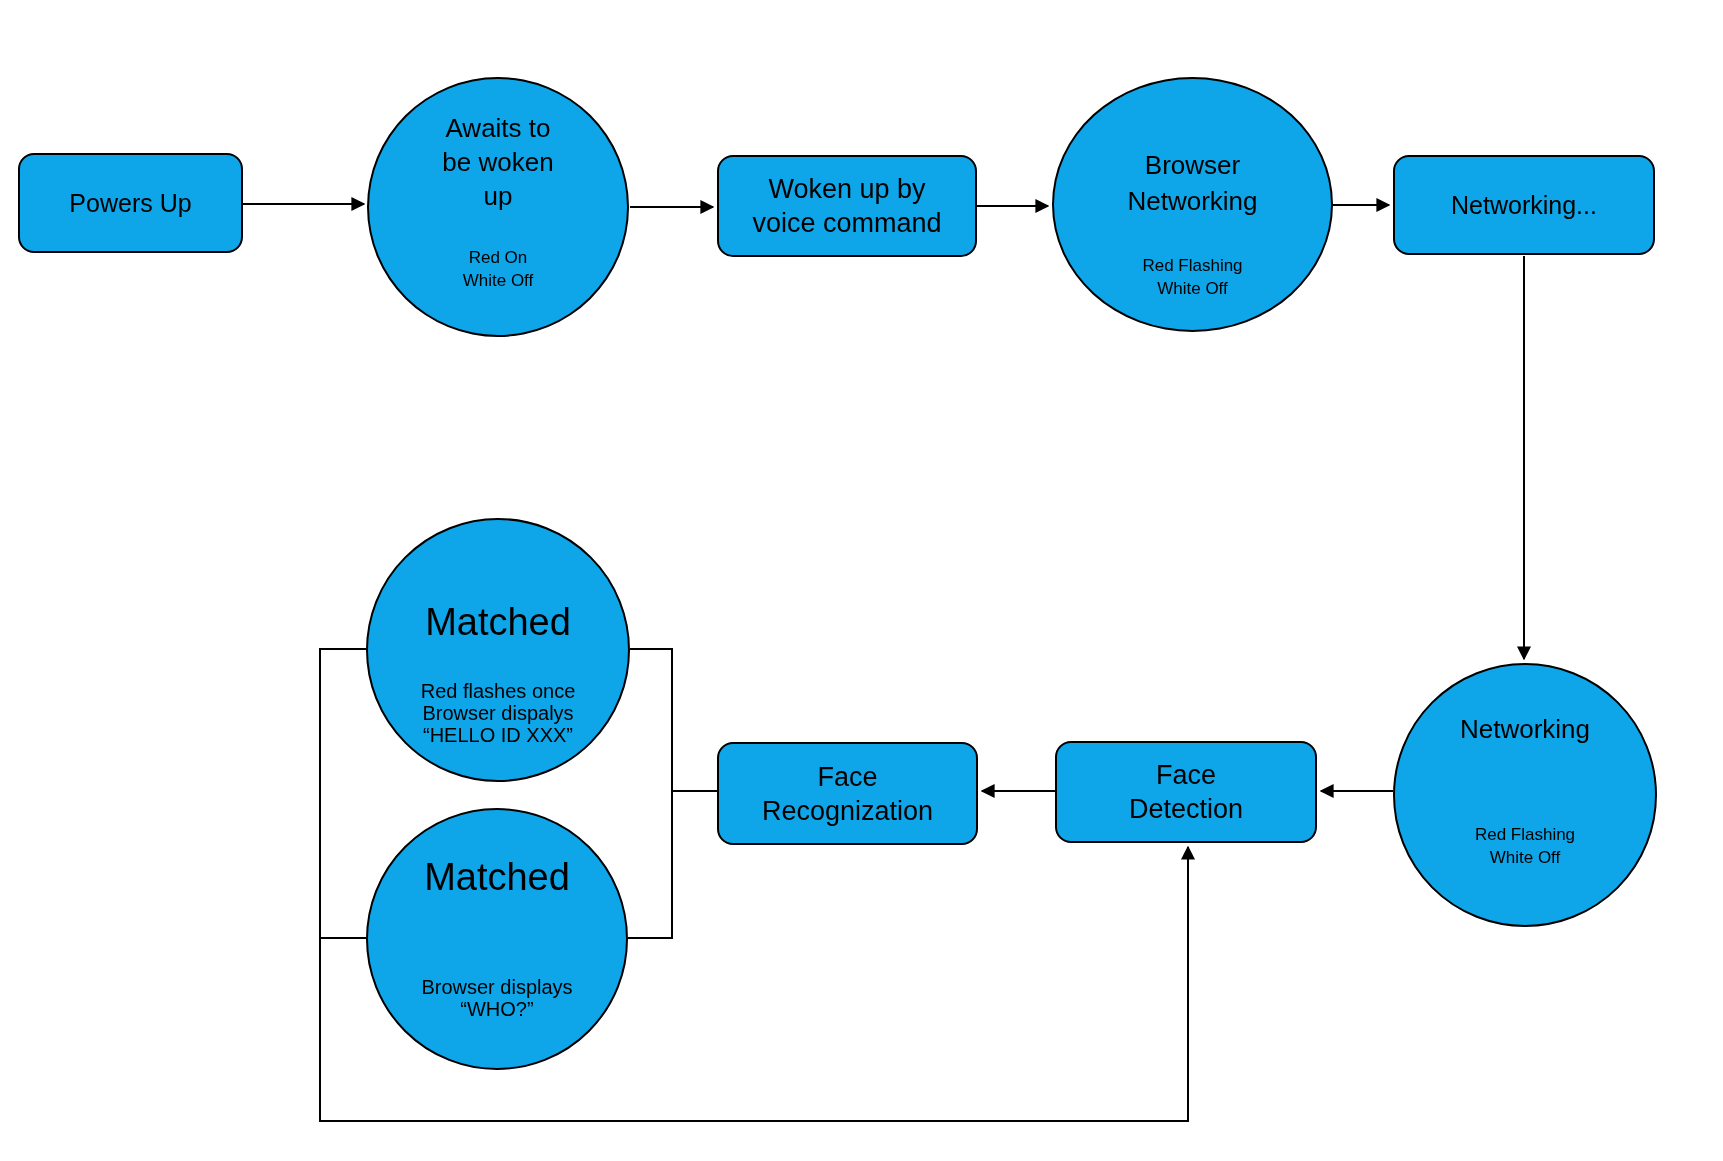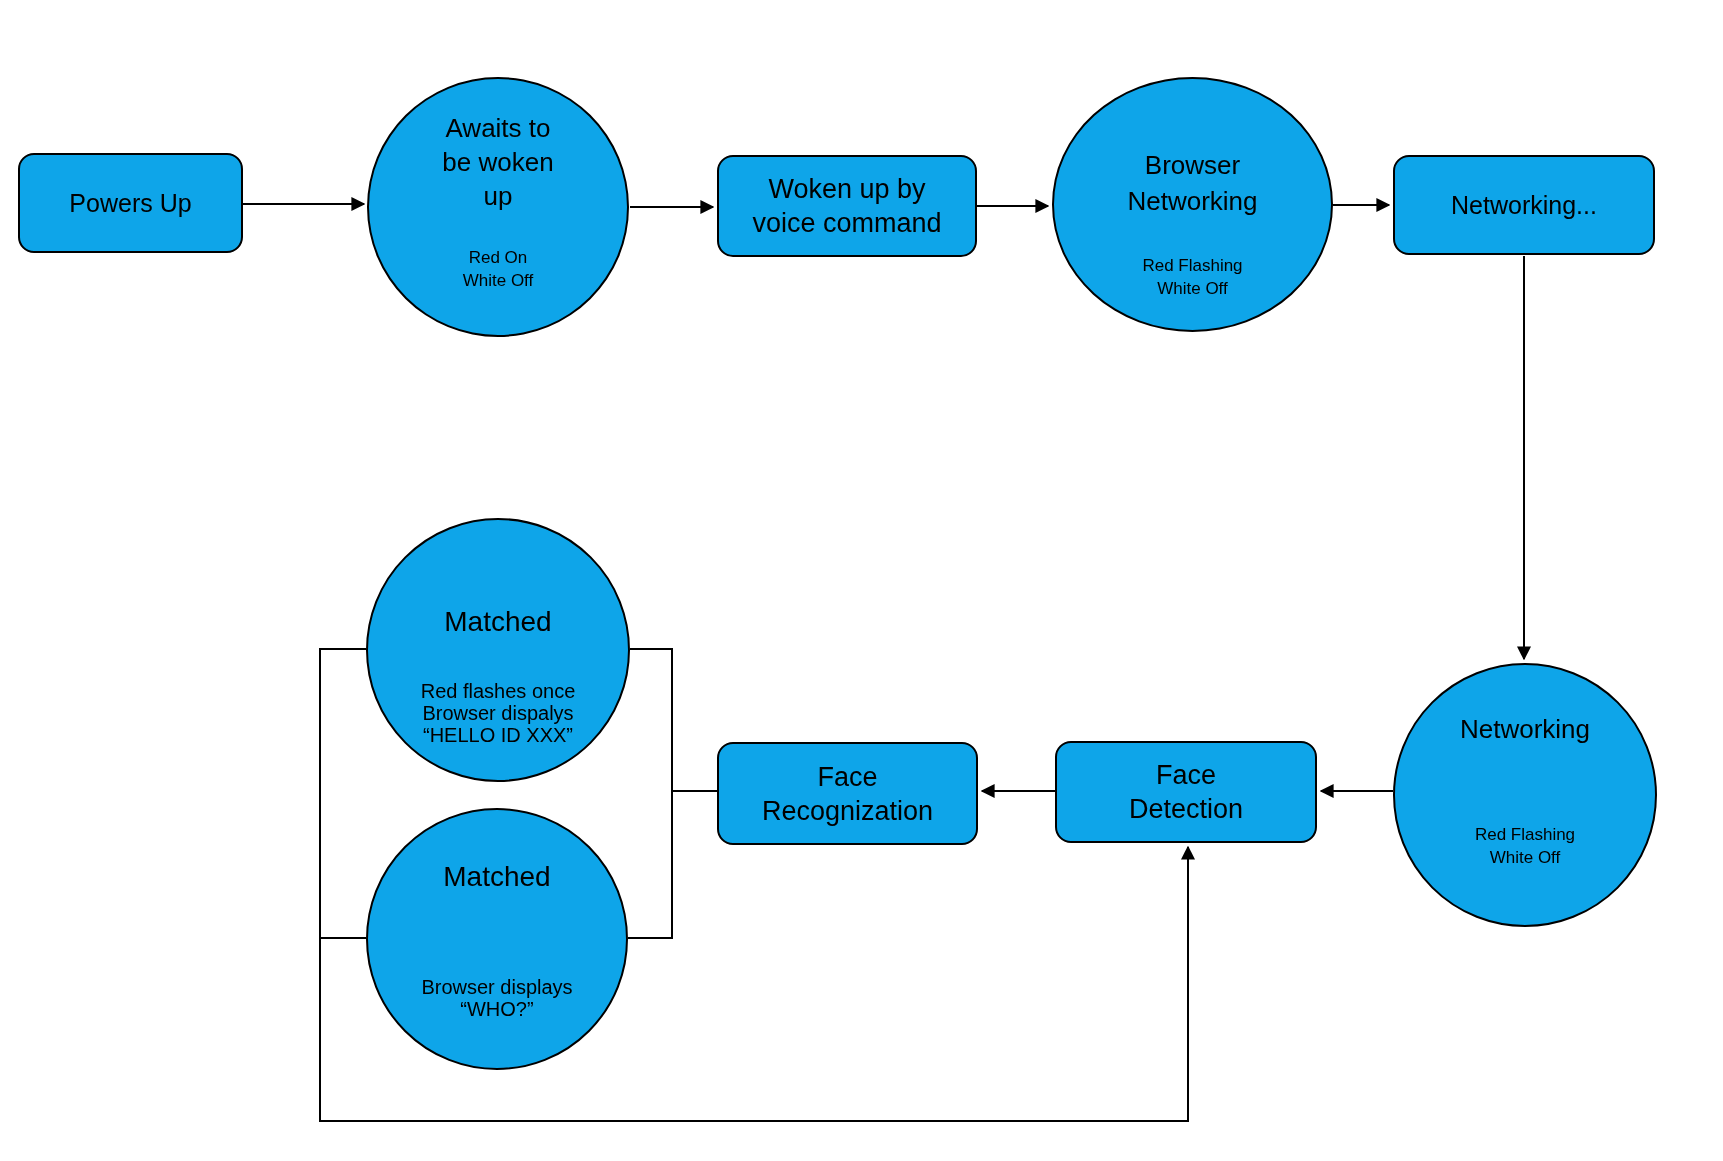--- a/index.html
+++ b/index.html
@@ -26,21 +26,21 @@
   }
   .circle{border-radius:50%;}
   .circle .main,.circle .sub{
     position:absolute;left:0;right:0;text-align:center;
   }
   .main{font-size:26px;line-height:34px;}
   .sub{font-size:17px;line-height:23px;}
   .sub-sm{font-size:20px;line-height:22px;}
   .fs29{font-size:25px;line-height:36px;}
   .fs27{font-size:27px;line-height:34px;}
-  .fs30{font-size:28px;line-height:40px;}
+  .fs30{font-size:38px;line-height:40px;}
   .lh36{line-height:36px;}
   .lh38{line-height:38px;}
   .line{display:block;}
 </style>
 </head>
 <body>
 
 <div id="canvas">
 
   <svg id="wires" viewBox="0 0 1723 1161" xmlns="http://www.w3.org/2000/svg">

